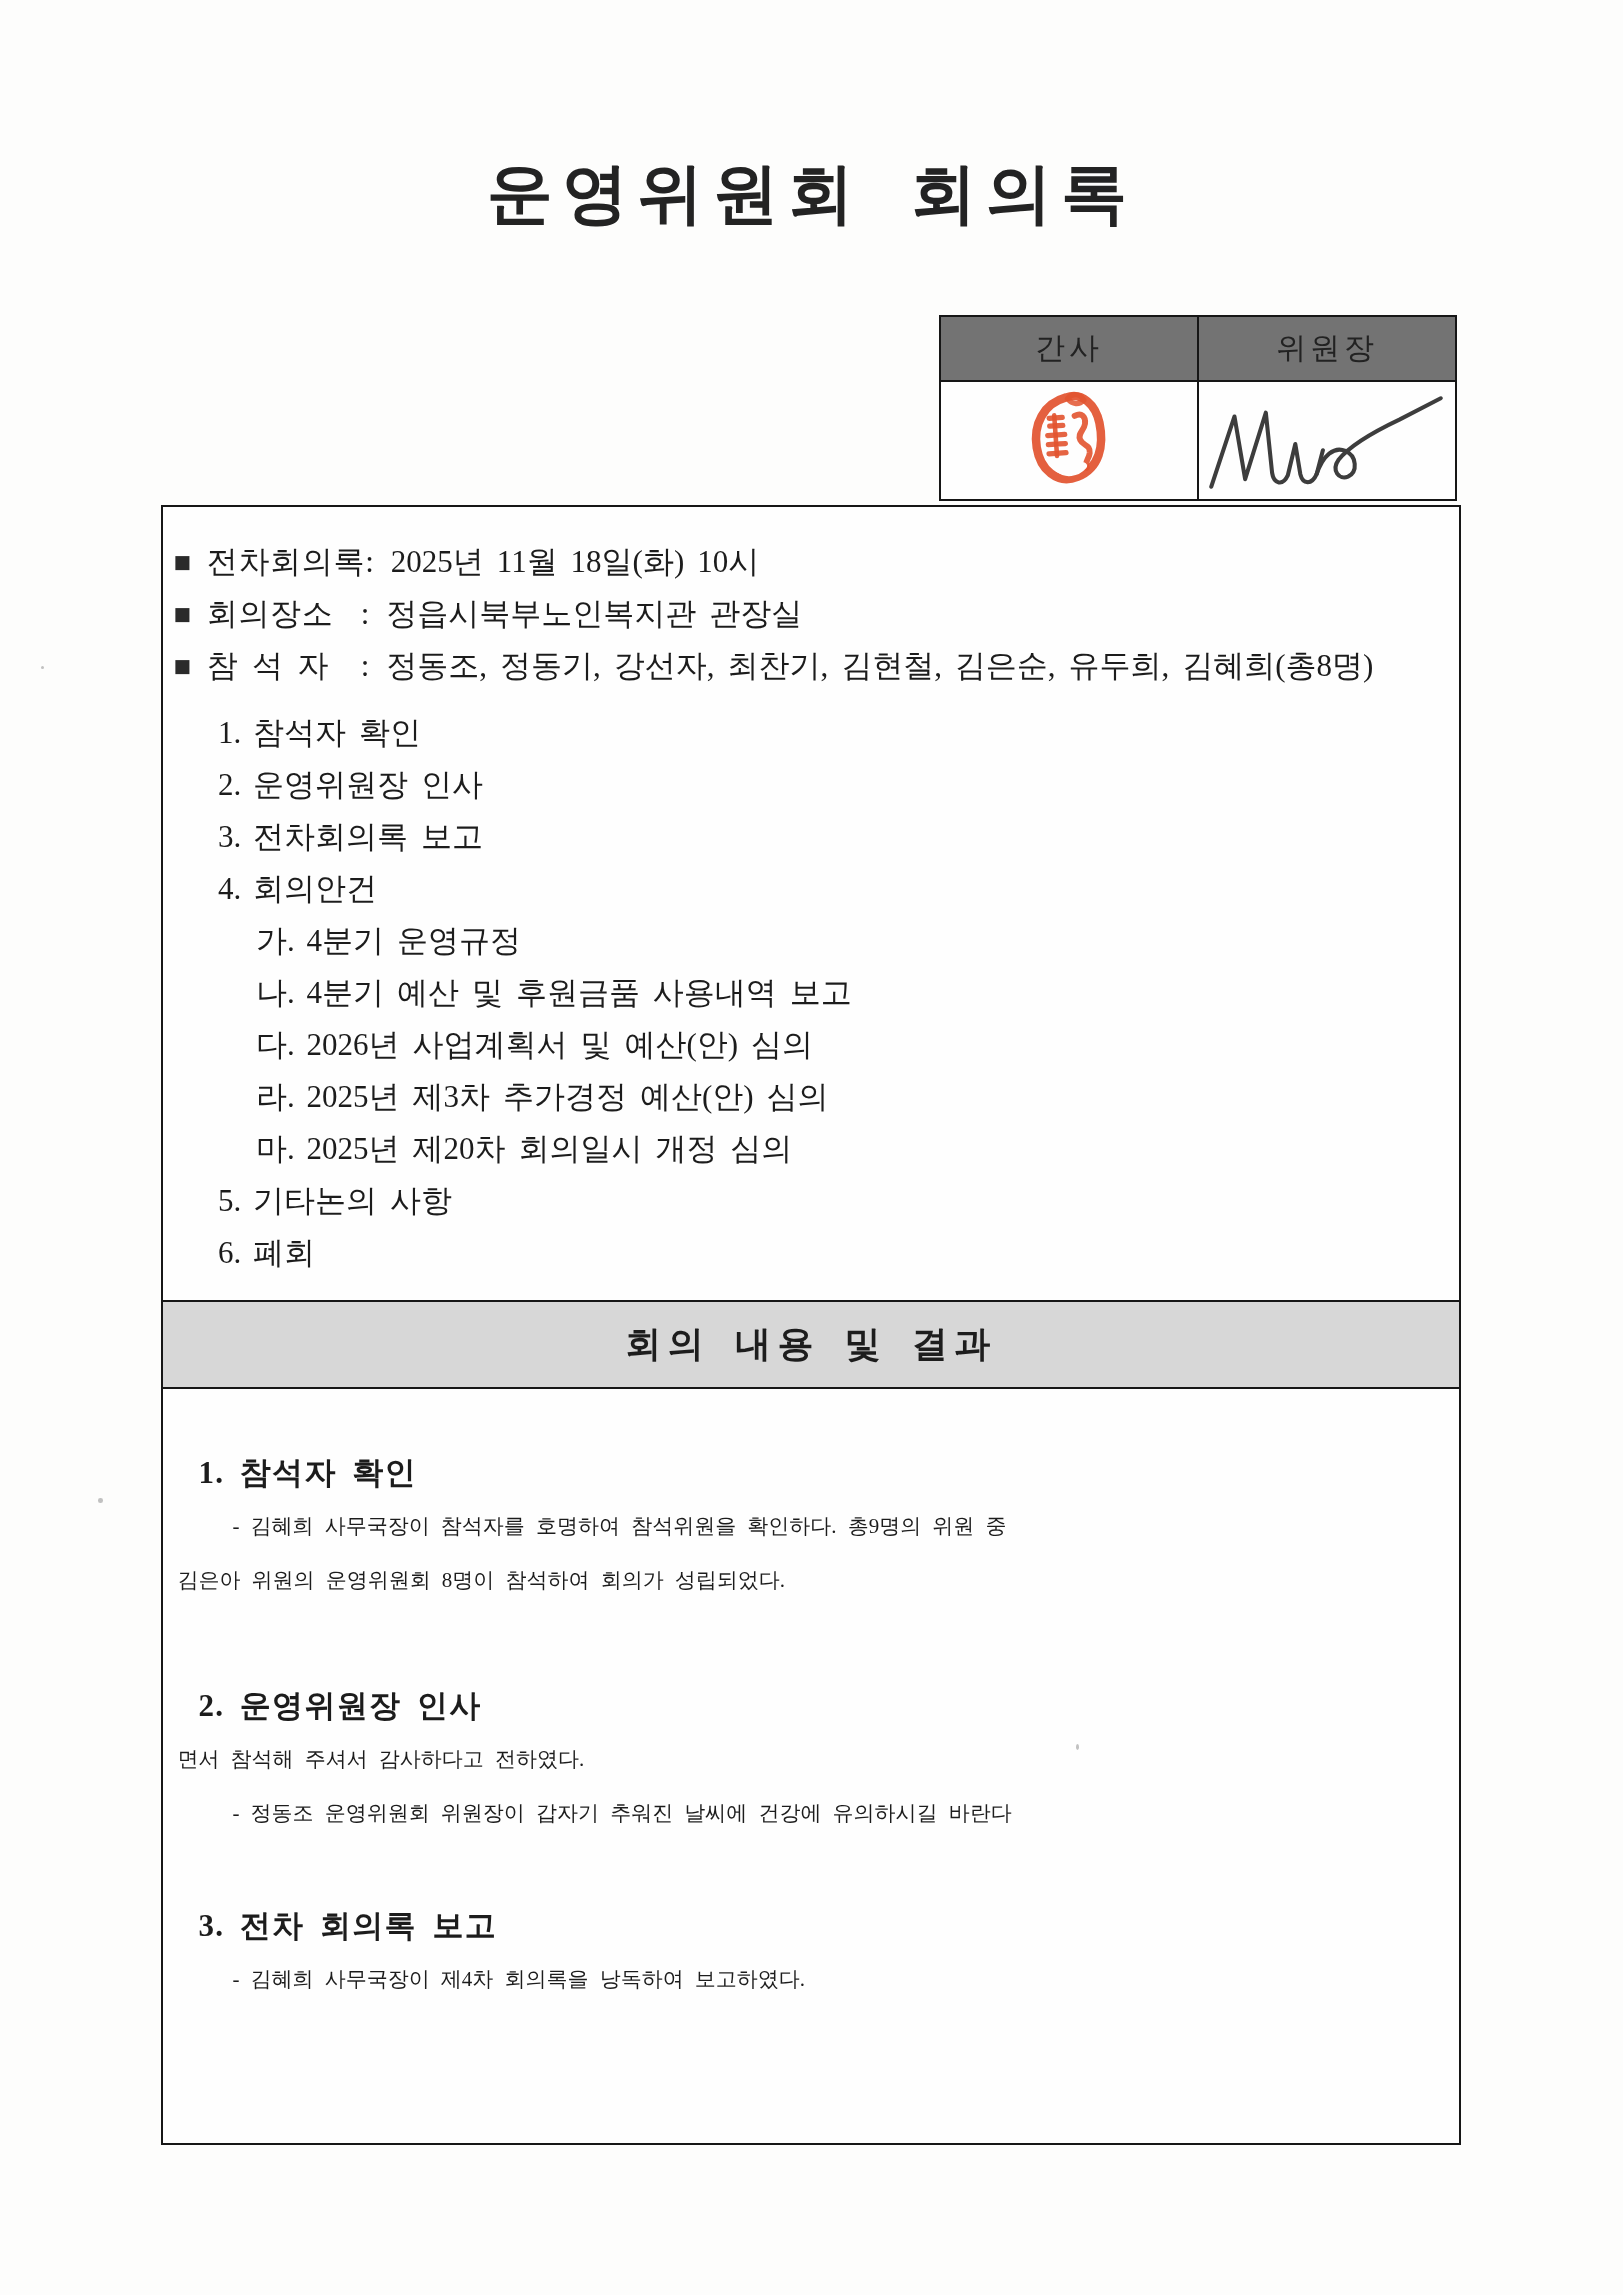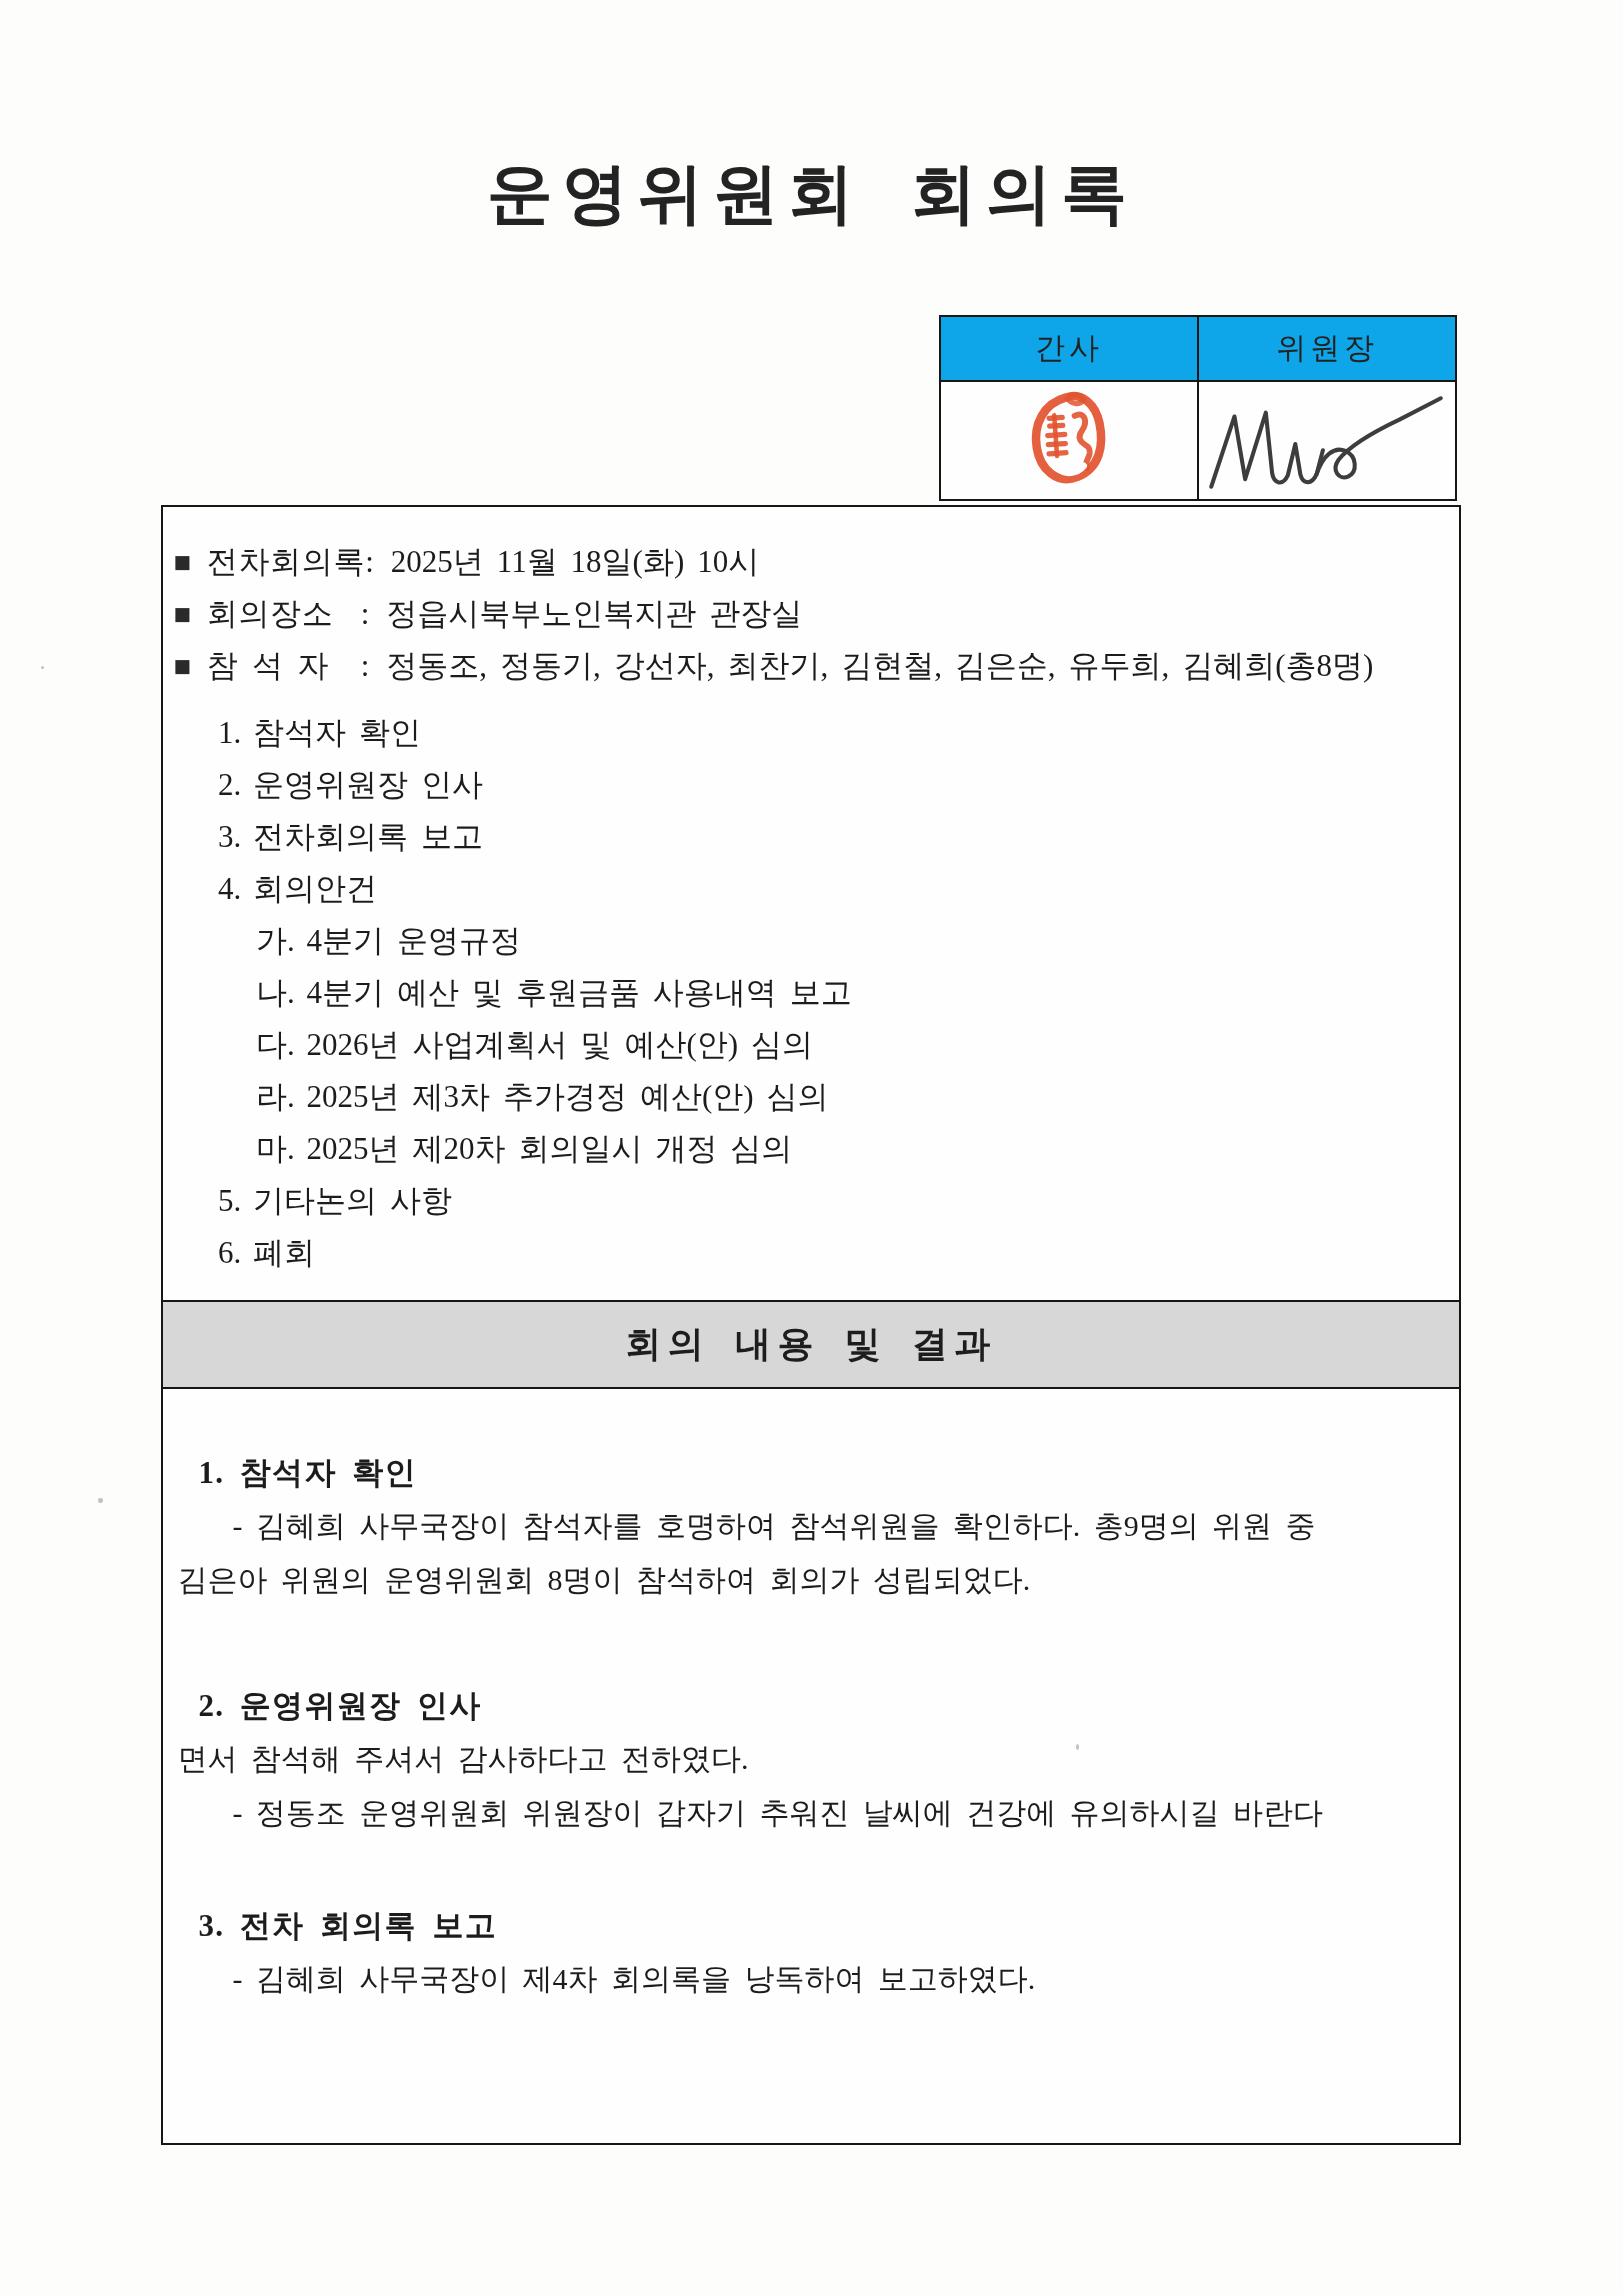--- a/index.html
+++ b/index.html
@@ -22,21 +22,21 @@
   }
   
   .sig-table{
     position:absolute;left:939px;top:315px;
     width:518px;border-collapse:collapse;table-layout:fixed;
   }
   .sig-table th,.sig-table td{
     border:2px solid #161616;box-sizing:border-box;
   }
   .sig-table th{
-    height:65px;background:#0ea5e9;
+    height:65px;background:#737373;
     font-size:30px;font-weight:400;letter-spacing:3.9px;
     text-align:center;vertical-align:middle;color:#222;
   }
   .sig-table td{height:119px;position:relative;background:#fefefe;}
   .seal-wrap{position:absolute;left:50%;top:50%;transform:translate(-50%,-52%) rotate(-4deg);}
   .sign-wrap{position:absolute;left:1.3px;top:2.6px;right:3.9px;bottom:1.3px;}
   
   .main-box{
     position:absolute;left:161px;top:505px;
     width:1300px;height:1640px;
@@ -66,21 +66,21 @@
   .order-item.sub{padding-left:38px;}
   
   .content{box-sizing:border-box;padding:0 23.6px 0 14.4px;}
   .sec-heading{
     margin:0 0 0 21px;height:52px;display:flex;align-items:center;
     font-size:31px;font-weight:700;letter-spacing:1.3px;word-spacing:6.5px;white-space:nowrap;
   }
   .mt-sec1{margin-top:58px;}
   .mt-sec2{margin-top:73px;}
   .mt-sec3{margin-top:60px;}
-  .para-line{font-size:30px;line-height:54px;word-spacing:5.9px;word-break:keep-all;}
+  .para-line{font-size:21px;line-height:54px;word-spacing:5.9px;word-break:keep-all;}
   .para-line.first{text-indent:55px;}
   
   .speck{position:absolute;background:#8f8f8f;border-radius:50%;opacity:.55;}
 </style>
 </head>
 <body>
 
 <div id="page">
 
   <div class="doc-title">운영위원회 회의록</div>

